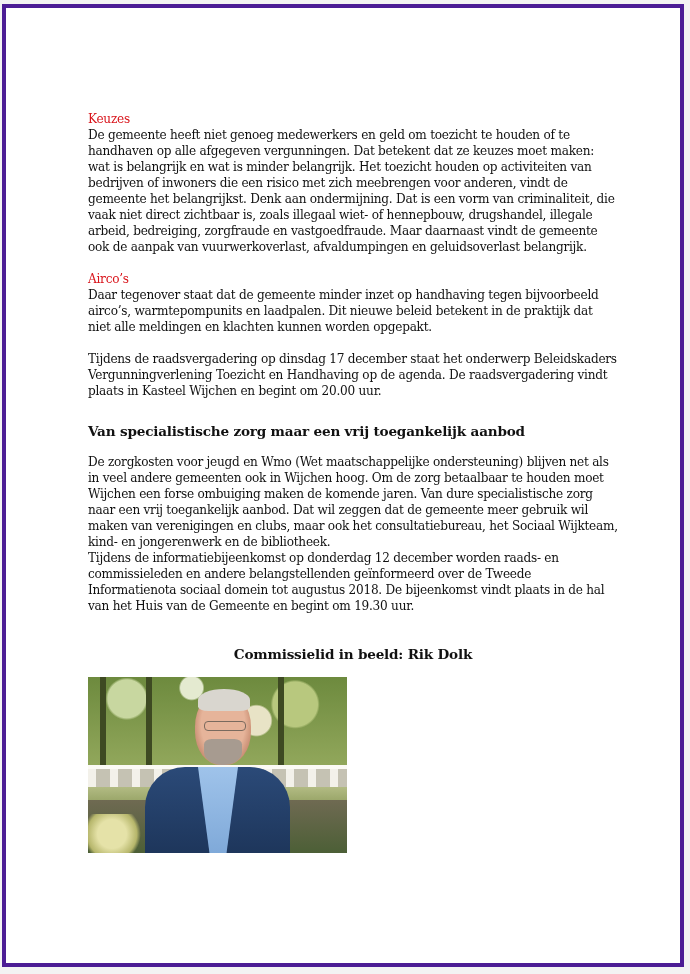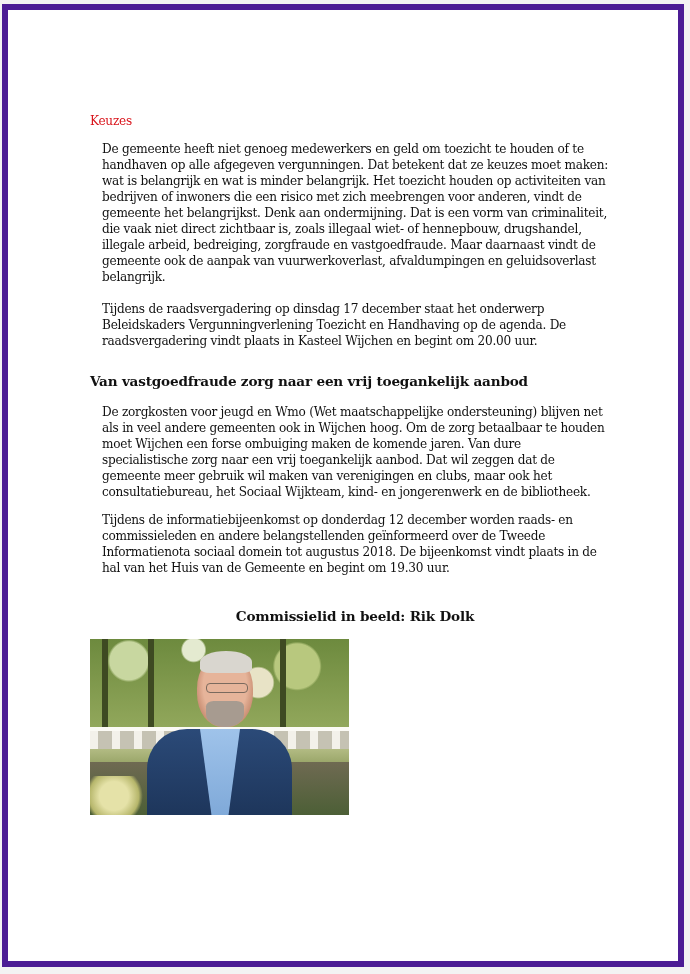--- a/index.html
+++ b/index.html
@@ -14,42 +14,42 @@
     overflow: hidden;
     font-family: "DejaVu Serif", "Liberation Serif", serif;
   }
   .page {
     position: absolute;
     left: 2px;
     top: 4px;
     width: 682px;
     height: 963px;
     background: #ffffff;
-    border: 6px solid #4c1d95;
+    border: 4px solid #4c1d95;
     box-sizing: border-box;
   }
   .content {
     position: absolute;
     left: 82px;
     top: 103px;
     width: 530px;
     color: #111111;
     font-size: 12.1px;
     line-height: 16px;
     letter-spacing: -0.25px;
   }
   .subhead {
     color: #d9141b;
     margin: 0;
     font-size: 12.1px;
     line-height: 16px;
     font-weight: normal;
   }
   .para {
-    margin: 12px;
+    margin: 0;
   }
   .section { margin-bottom: 16px; }
   .h2 {
     font-weight: bold;
     font-size: 13.6px;
     line-height: 18px;
     margin: 0;
     letter-spacing: -0.2px;
   }
   .h2-spec { margin-top: 23px; margin-bottom: 14px; }
@@ -118,26 +118,30 @@
 <body>
 
 <div class="page">
   <div class="content">
 
     <div class="section">
       <h3 class="subhead">Keuzes</h3>
       <p class="para">De gemeente heeft niet genoeg medewerkers en geld om toezicht te houden of te handhaven op alle afgegeven vergunningen. Dat betekent dat ze keuzes moet maken: wat is belangrijk en wat is minder belangrijk. Het toezicht houden op activiteiten van bedrijven of inwoners die een risico met zich meebrengen voor anderen, vindt de gemeente het belangrijkst. Denk aan ondermijning. Dat is een vorm van criminaliteit, die vaak niet direct zichtbaar is, zoals illegaal wiet- of hennepbouw, drugshandel, illegale arbeid, bedreiging, zorgfraude en vastgoedfraude. Maar daarnaast vindt de gemeente ook de aanpak van vuurwerkoverlast, afvaldumpingen en geluidsoverlast belangrijk.</p>
     </div>
 
+    <div class="section">
+      <h3 class="subhead">Airco’s</h3>
+      <p class="para">Daar tegenover staat dat de gemeente minder inzet op handhaving tegen bijvoorbeeld airco’s, warmtepompunits en laadpalen. Dit nieuwe beleid betekent in de praktijk dat niet alle meldingen en klachten kunnen worden opgepakt.</p>
+    </div>
 
     <div class="section" style="margin-bottom:0">
       <p class="para">Tijdens de raadsvergadering op dinsdag 17 december staat het onderwerp Beleidskaders Vergunningverlening Toezicht en Handhaving op de agenda. De raadsvergadering vindt plaats in Kasteel Wijchen en begint om 20.00 uur.</p>
     </div>
 
-    <h2 class="h2 h2-spec">Van vastgoedfraude zorg naar een vrij toegankelijk aanbod</h2>
+    <h2 class="h2 h2-spec">Van specialistische zorg maar een vrij toegankelijk aanbod</h2>
     <p class="para">De zorgkosten voor jeugd en Wmo (Wet maatschappelijke ondersteuning) blijven net als in veel andere gemeenten ook in Wijchen hoog. Om de zorg betaalbaar te houden moet Wijchen een forse ombuiging maken de komende jaren. Van dure specialistische zorg naar een vrij toegankelijk aanbod. Dat wil zeggen dat de gemeente meer gebruik wil maken van verenigingen en clubs, maar ook het consultatiebureau, het Sociaal Wijkteam, kind- en jongerenwerk en de bibliotheek.</p>
     <p class="para">Tijdens de informatiebijeenkomst op donderdag 12 december worden raads- en commissieleden en andere belangstellenden geïnformeerd over de Tweede Informatienota sociaal domein tot augustus 2018. De bijeenkomst vindt plaats in de hal van het Huis van de Gemeente en begint om 19.30 uur.</p>
 
     <h2 class="h2 h2-comm">Commissielid in beeld: Rik Dolk</h2>
 
     <div class="photo" title="Portrait photo of Rik Dolk">
       <div class="bg-trees"></div>
       <div class="trunk" style="left:12px"></div>
       <div class="trunk" style="left:58px"></div>
       <div class="trunk" style="left:190px"></div>

